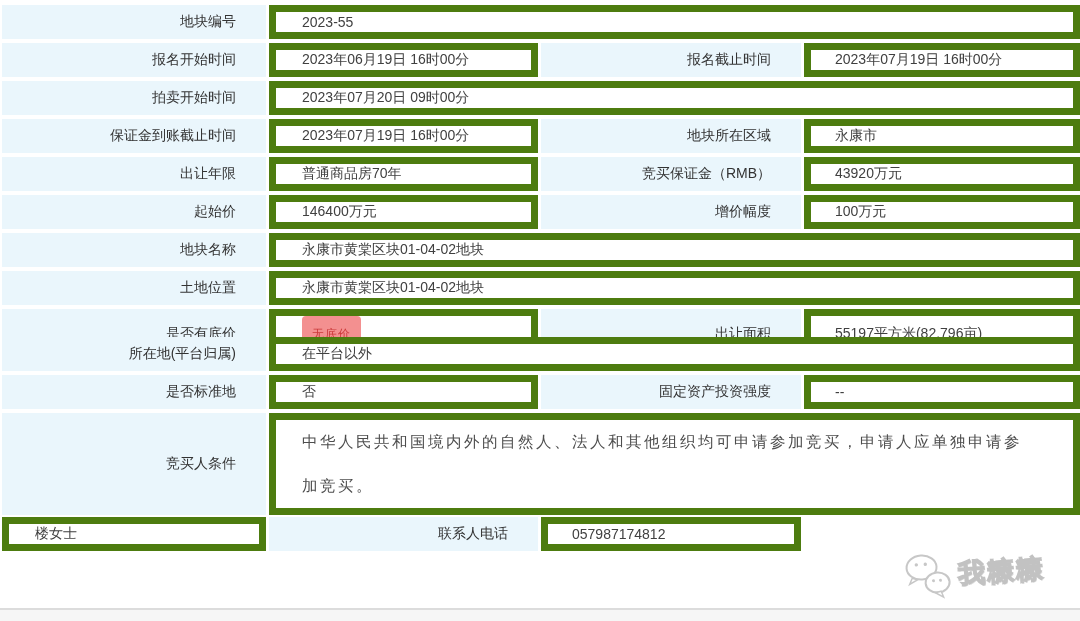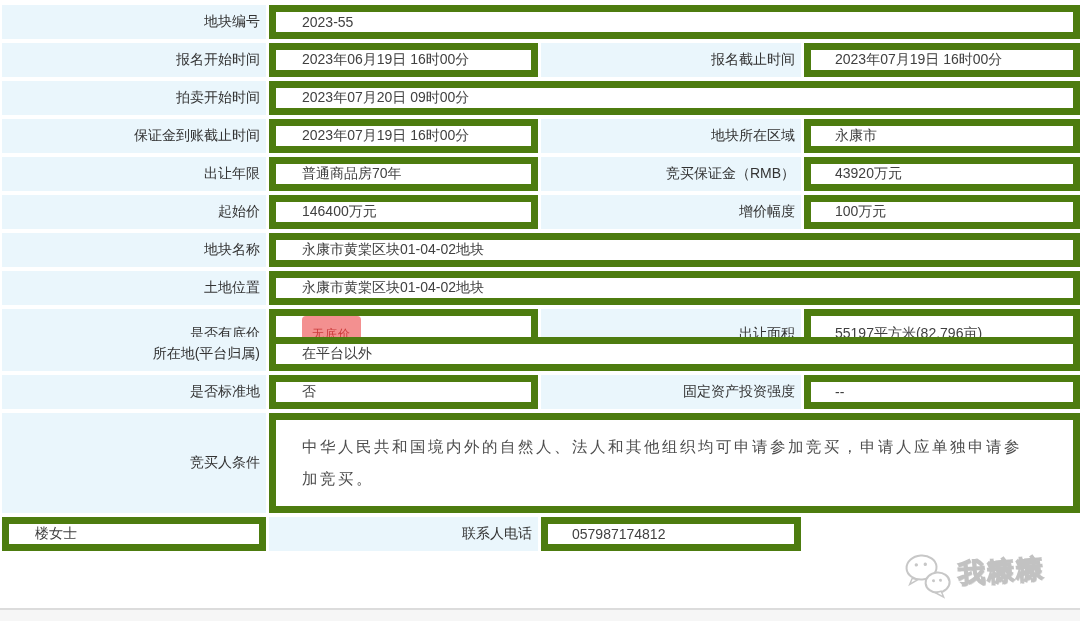--- a/index.html
+++ b/index.html
@@ -18,21 +18,21 @@
     column-gap: 3px;
     margin-bottom: 4px;
     height: 34px;
   }
   .row.tall   { height: 100px; }
   .row.badge-row { height: 24px; }
   .cell { display: flex; align-items: center; font-size: 14px; color: #333; }
   .cell.label {
     background: #eaf6fc;
     justify-content: flex-end;
-    padding-right: 6px;
+    padding-right: 30px;
     text-align: left;
   }
   .cell.value {
     background: #ffffff;
     border: 7px solid #4d7c0f;
     padding-left: 26px;
     color: #404040;
   }
   .cell.value.span { grid-column: 2 / 5; }
   .cell.value.right-v { padding-left: 24px; }
@@ -46,21 +46,21 @@
     border-radius: 4px;
     letter-spacing: 1px;
   }
   .para-cell {
     align-items: center;
   }
   .para {
     font-family: "Liberation Serif", "DejaVu Serif", serif;
     font-size: 15.5px;
     color: #4d4d4d;
-    line-height: 32px;
+    line-height: 44px;
     letter-spacing: 2.5px;
     padding-right: 46px;
   }
   .bottom-strip {
     position: absolute; left: 0; bottom: 0;
     width: 1080px; height: 13px;
     background: #f6f6f6;
     border-top: 2px solid #dcdcdc;
   }
   .watermark {

